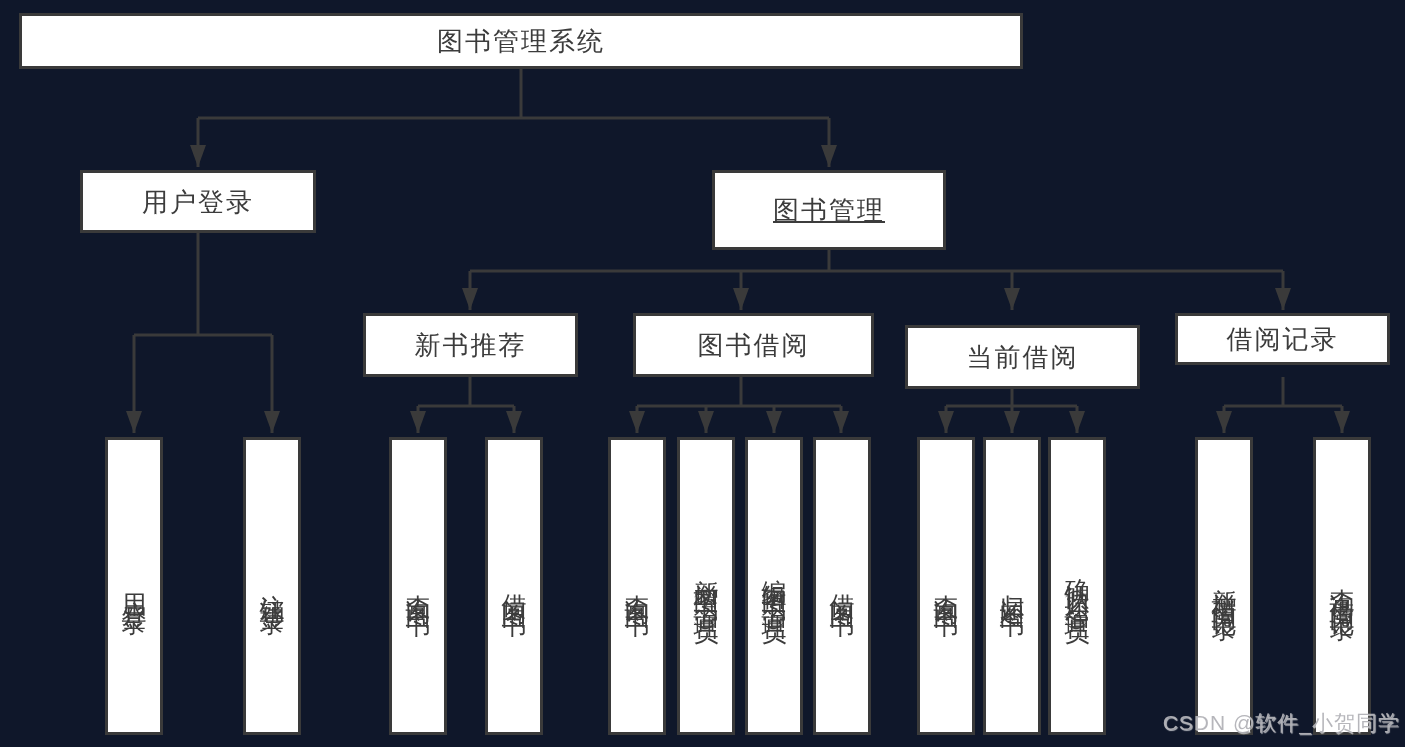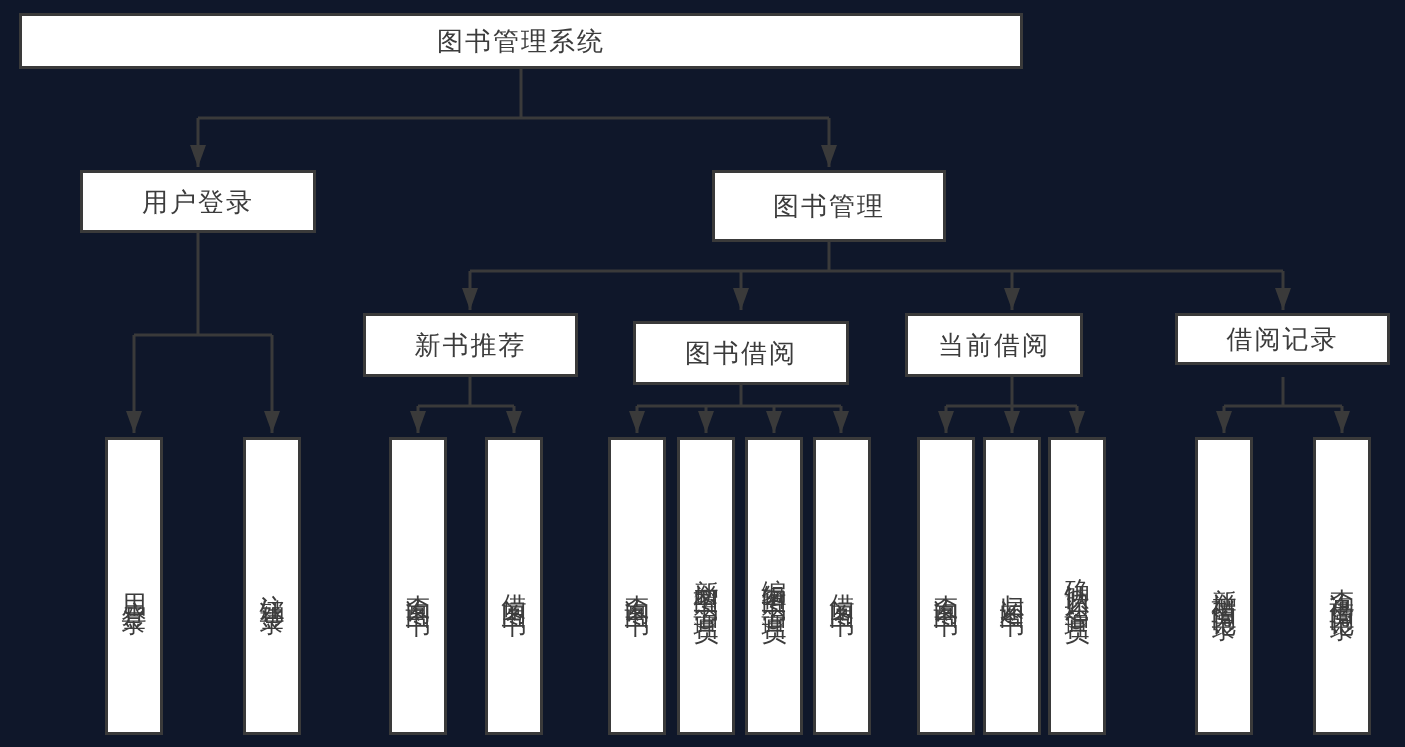--- a/index.html
+++ b/index.html
@@ -95,39 +95,40 @@
       <path d="M1283,377 V406"></path>
       <path d="M1224,406 H1342"></path>
       <path d="M1224,406 V433" marker-end="url(#ah)"></path>
       <path d="M1342,406 V433" marker-end="url(#ah)"></path>
     </g>
   </svg>
 
   <div class="node" style="left:19px; top:13px; width:1004px; height:56px;">图书管理系统</div>
 
   <div class="node" style="left:80px; top:170px; width:236px; height:63px;">用户登录</div>
-  <div class="node" style="left:712px; top:170px; width:234px; height:72px;">图书管理</div>
+  <div class="node" style="left:712px; top:170px; width:234px; height:80px;text-decoration:underline;">图书管理</div>
 
   <div class="node" style="left:363px; top:313px; width:215px; height:64px;">新书推荐</div>
-  <div class="node" style="left:633px; top:313px; width:216px; height:64px;margin-top:8px;">图书借阅</div>
-  <div class="node" style="left:905px; top:313px; width:178px; height:64px;">当前借阅</div>
+  <div class="node" style="left:633px; top:313px; width:241px; height:64px;">图书借阅</div>
+  <div class="node" style="left:905px; top:325px; width:235px; height:64px;">当前借阅</div>
   <div class="node" style="left:1175px; top:313px; width:215px; height:52px;">借阅记录</div>
 
   <div class="node leaf" style="left:105px; top:437px; width:58px; height:298px;">用户登录</div>
   <div class="node leaf" style="left:243px; top:437px; width:58px; height:298px;">注销登录</div>
 
   <div class="node leaf" style="left:389px; top:437px; width:58px; height:298px;">查询图书</div>
   <div class="node leaf" style="left:485px; top:437px; width:58px; height:298px;">借阅图书</div>
 
   <div class="node leaf" style="left:608px; top:437px; width:58px; height:298px;">查询图书</div>
   <div class="node leaf" style="left:677px; top:437px; width:58px; height:298px;">新增图书（管理员）</div>
   <div class="node leaf" style="left:745px; top:437px; width:58px; height:298px;">编辑图书（管理员）</div>
   <div class="node leaf" style="left:813px; top:437px; width:58px; height:298px;">借阅图书</div>
 
   <div class="node leaf" style="left:917px; top:437px; width:58px; height:298px;">查询图书</div>
   <div class="node leaf" style="left:983px; top:437px; width:58px; height:298px;">归还图书</div>
   <div class="node leaf" style="left:1048px; top:437px; width:58px; height:298px;">确认归还（管理员）</div>
 
   <div class="node leaf" style="left:1195px; top:437px; width:58px; height:298px;">新增借阅记录</div>
   <div class="node leaf" style="left:1313px; top:437px; width:58px; height:298px;">查询借阅记录</div>
 
+  <div class="watermark">CSDN @软件_小贺同学</div>
 
 </div>
 
 </body></html>

